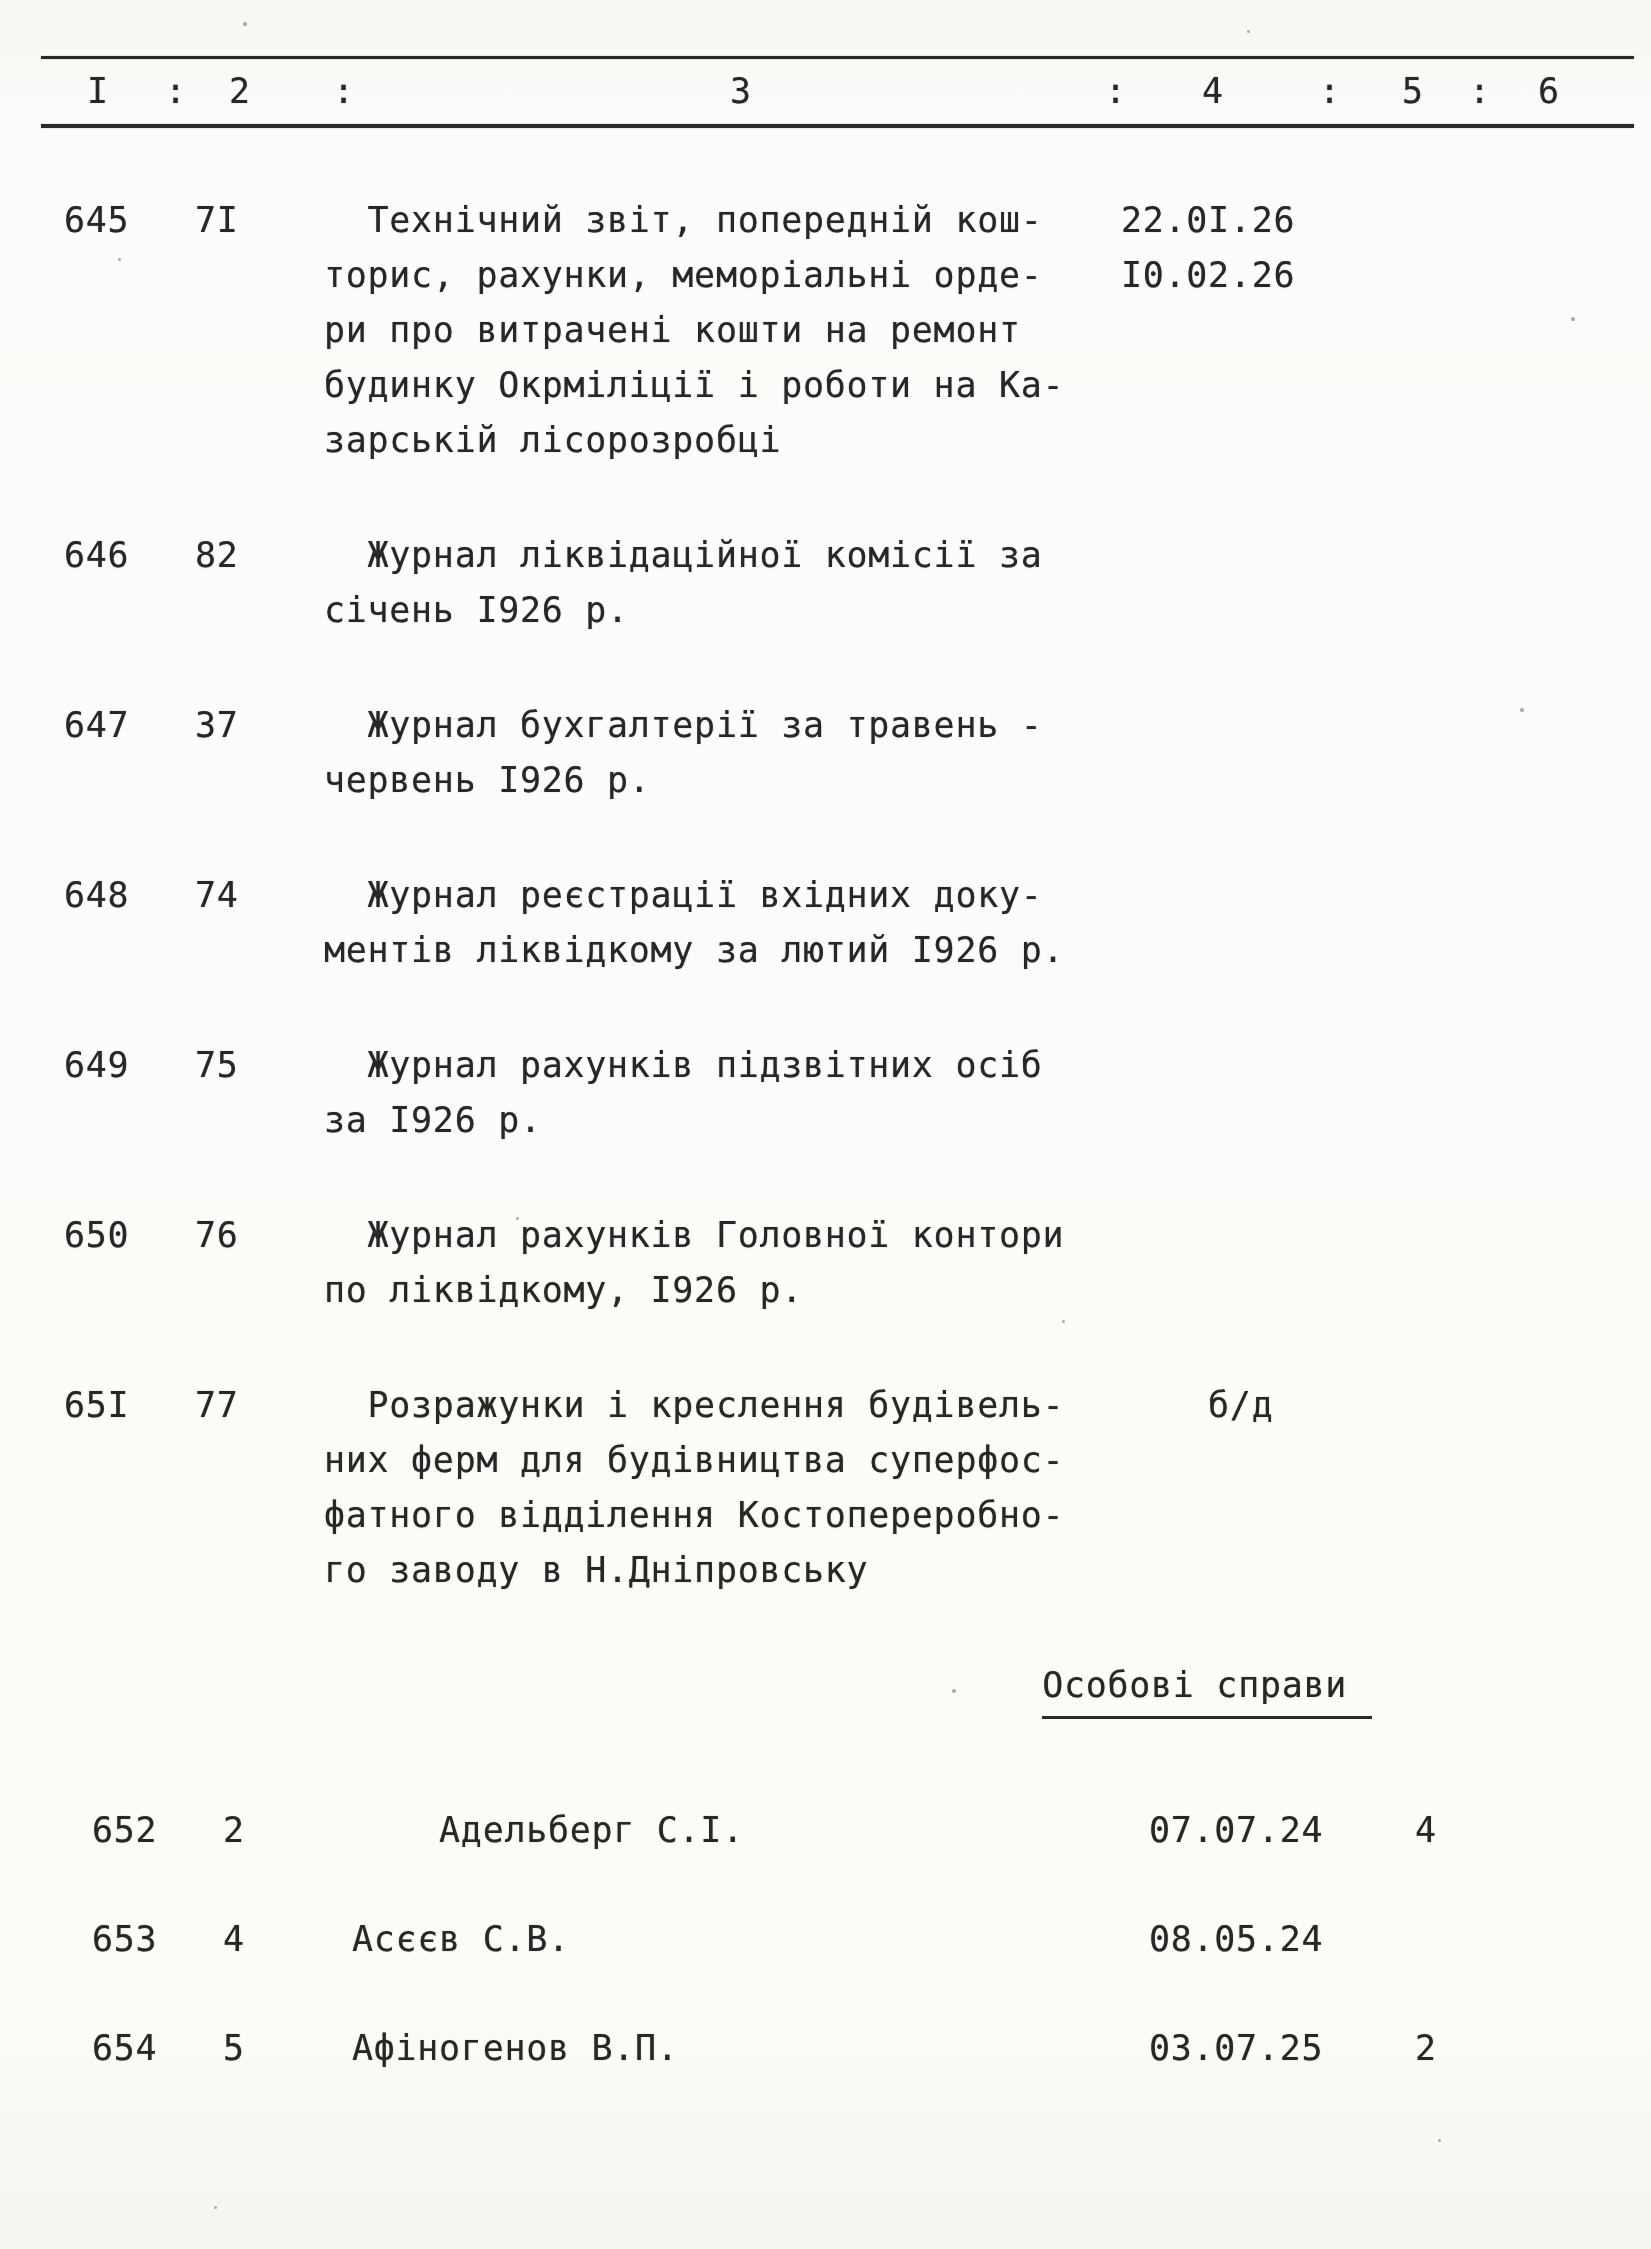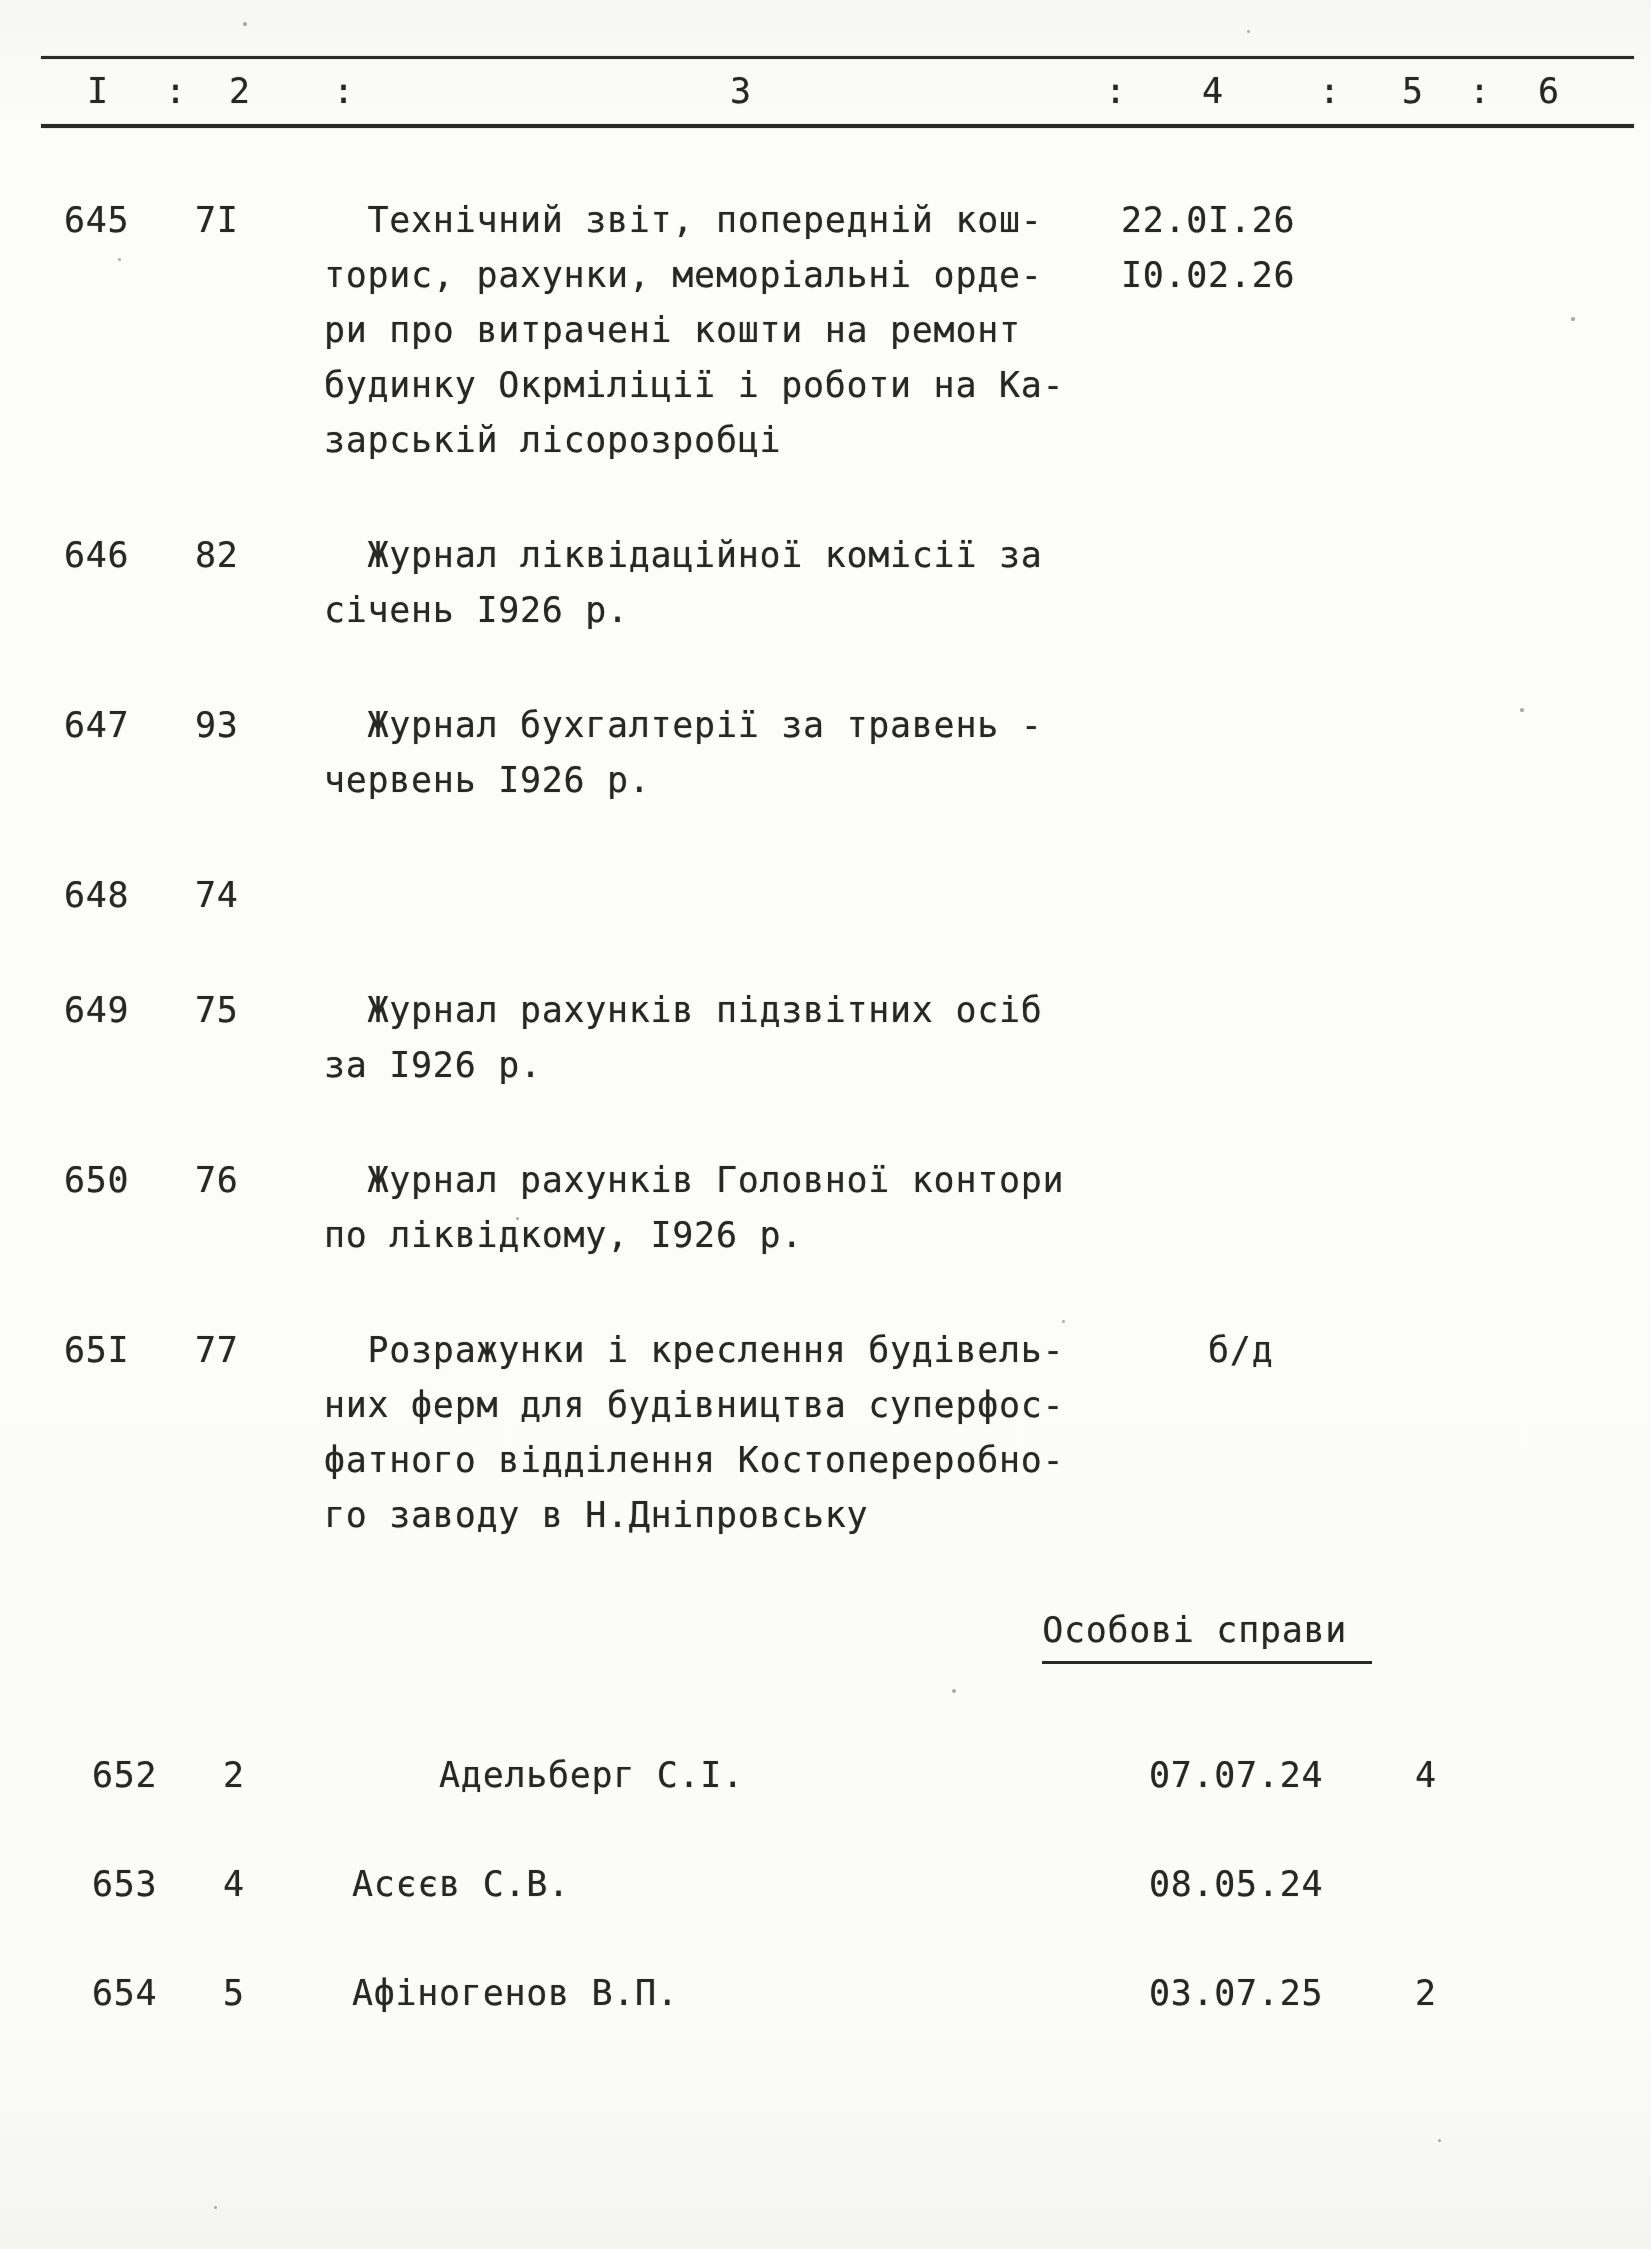--- a/index.html
+++ b/index.html
@@ -128,30 +128,32 @@
       <div class="cell">646</div>
       <div class="cell">82</div>
       <div class="cell">  Журнал ліквідаційної комісії за
 січень I926 р.</div>
       <div class="cell"></div>
       <div class="cell"></div>
     </div>
 
     <div class="row">
       <div class="cell">647</div>
-      <div class="cell">93</div>
+      <div class="cell">37</div>
       <div class="cell">  Журнал бухгалтерії за травень -
 червень I926 р.</div>
       <div class="cell"></div>
       <div class="cell"></div>
     </div>
 
     <div class="row">
       <div class="cell">648</div>
       <div class="cell">74</div>
+      <div class="cell">  Журнал реєстрації вхідних доку-
+ментів ліквідкому за лютий I926 р.</div>
       <div class="cell"></div>
       <div class="cell"></div>
     </div>
 
     <div class="row">
       <div class="cell">649</div>
       <div class="cell">75</div>
       <div class="cell">  Журнал рахунків підзвітних осіб
 за I926 р.</div>
       <div class="cell"></div>

